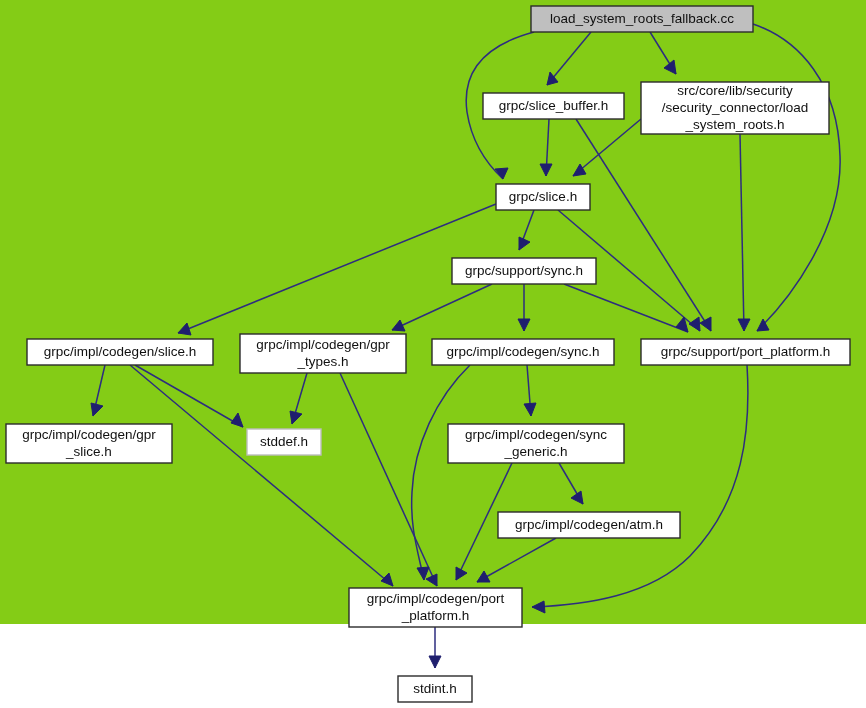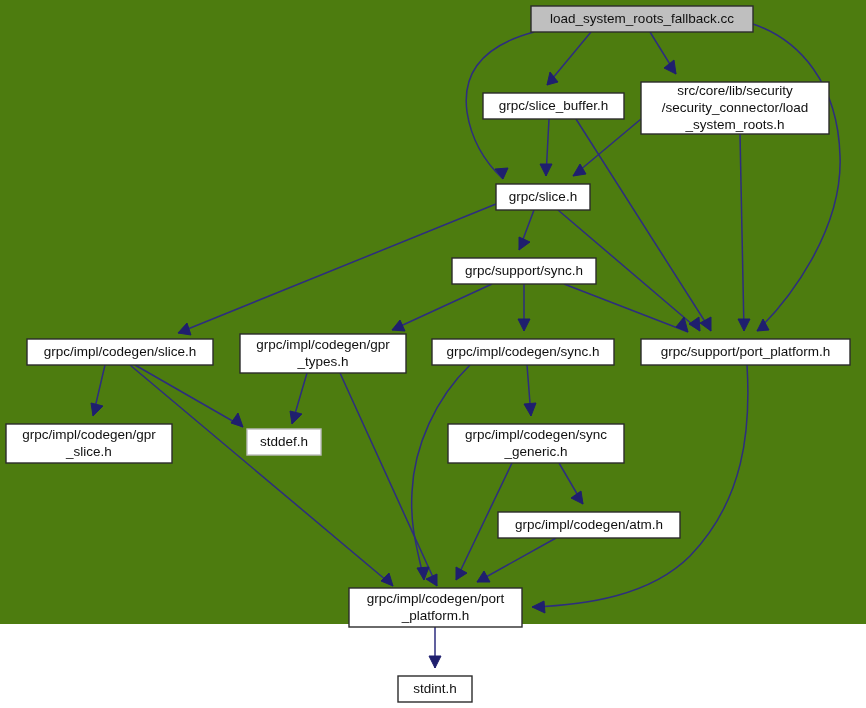--- a/index.html
+++ b/index.html
@@ -11,21 +11,21 @@
   body {
     width: 866px;
     height: 708px;
     overflow: hidden;
     font-family: "Liberation Sans", sans-serif;
   }
   #graph-root {
     position: relative;
     width: 866px;
     height: 624px;
-    background: #4d7c0f;
+    background: #84cc16;
   }
   svg#depgraph {
     display: block;
     width: 866px;
     height: 708px;
   }
   .edge-path {
     fill: none;
     stroke: #2d2d7f;
     stroke-width: 1.5px;

